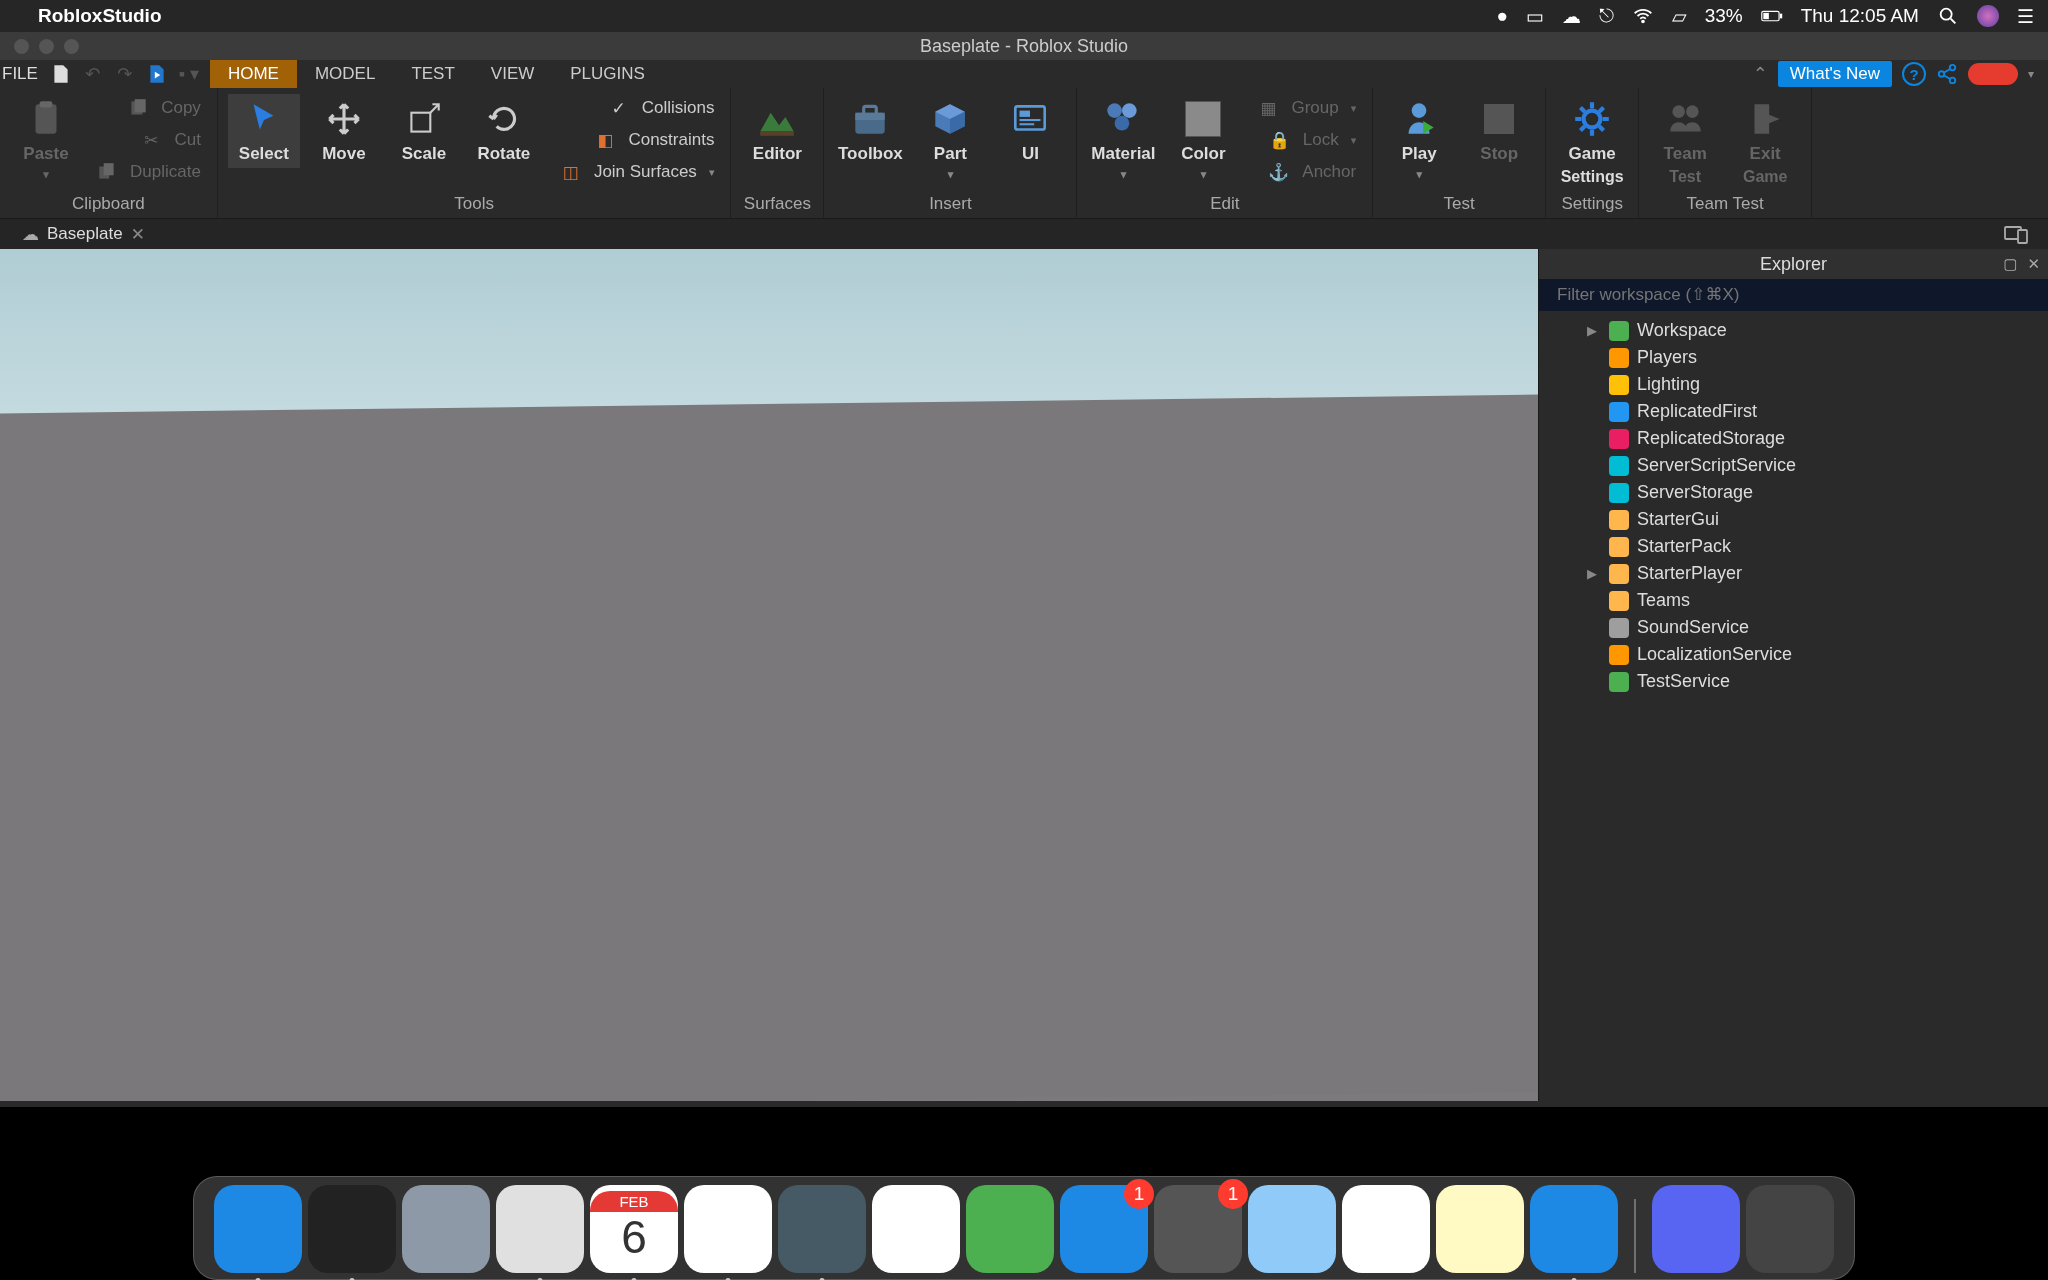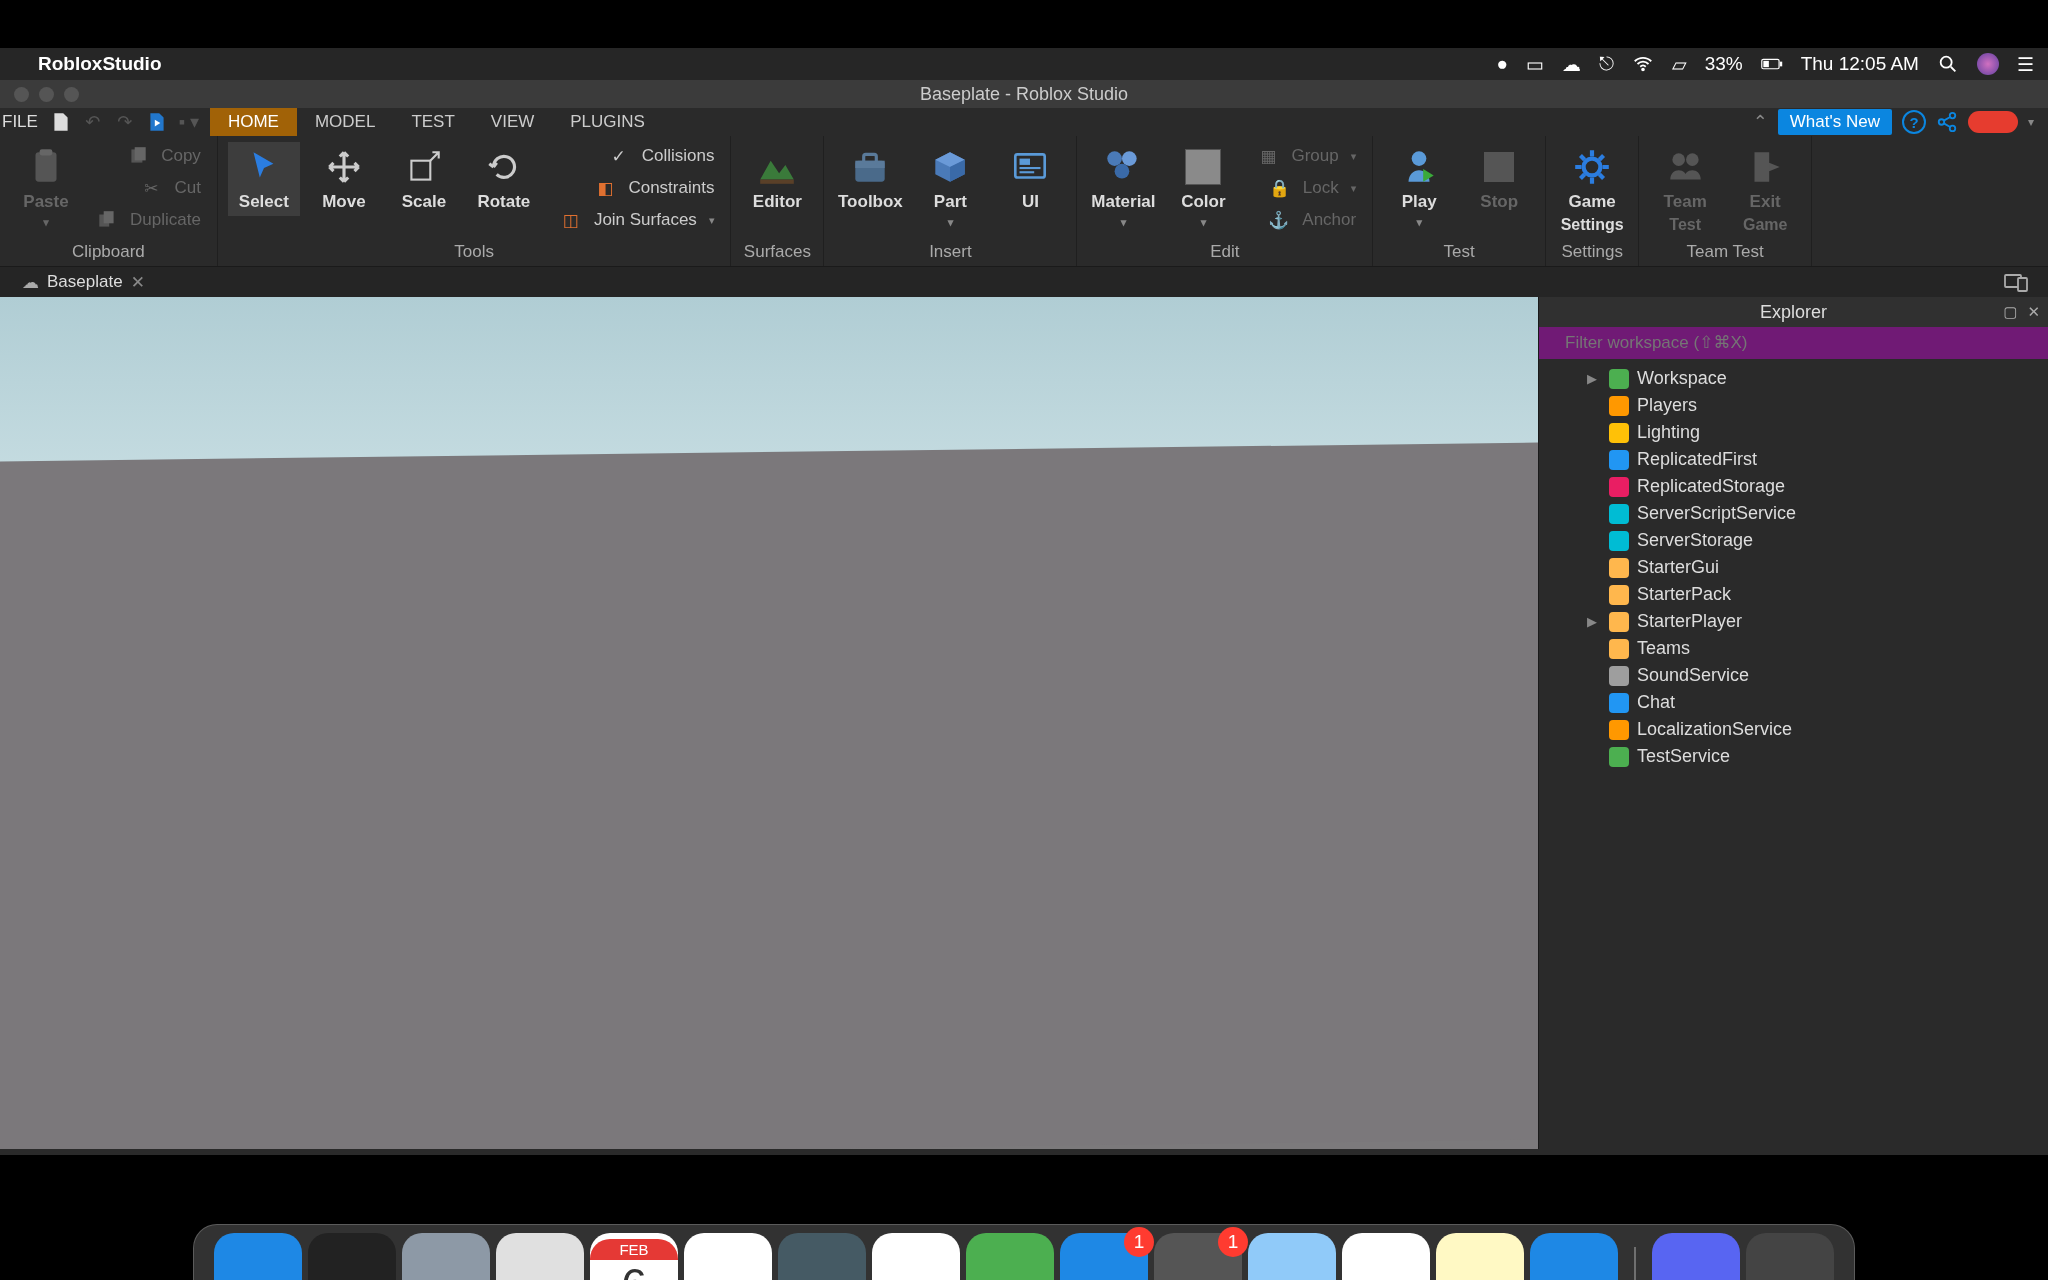--- a/index.html
+++ b/index.html
@@ -1,20 +1,20 @@
 <!DOCTYPE html>
 <html><head>
 <meta charset="utf-8">
 <style>
 * { margin:0; padding:0; box-sizing:border-box; font-family:-apple-system,"Helvetica Neue",Arial,sans-serif; }
 body { width:2048px; height:1280px; background:#000; overflow:hidden; transform:scale(1); transform-origin:top left; color:#ccc; font-size:18px; }
 .scale-wrap { width:2048px; height:1280px; position:relative; }
 
 
-.menubar { height:32px; background:rgba(40,40,40,.95); display:flex; align-items:center; color:#fff; font-size:19px; padding:0 14px; justify-content:space-between;margin-top:48px; }
+.menubar { height:32px; background:rgba(40,40,40,.95); display:flex; align-items:center; color:#fff; font-size:19px; padding:0 14px; justify-content:space-between; }
 .menubar-left,.menubar-right { display:flex; align-items:center; gap:24px; }
 .menubar-right { gap:18px; }
 .apple { font-size:22px; }
 .menubar-right svg { width:22px; height:22px; }
 
 
 .studio { position:absolute; top:32px; left:0; width:2048px; background:#2a2a2a; }
 .win-titlebar { height:28px; background:#3b3b3b; display:flex; align-items:center; position:relative; }
 .traffic { display:flex; gap:10px; padding-left:14px; }
 .traffic span { width:15px; height:15px; border-radius:50%; background:#555; }
@@ -52,21 +52,21 @@
 .doc-tabs-right { margin-left:auto; display:flex; align-items:center; padding-right:10px; }
 
 .work { display:flex; height:852px; }
 .viewport { flex:1; position:relative; overflow:hidden; background:#7c7a7c; }
 .sky { position:absolute; top:0; left:0; right:0; height:170px; background:linear-gradient(#b0cdd4,#c4dbe0); }
 .ground { position:absolute; top:155px; left:-5%; right:-5%; bottom:0; background:#7b787b; transform:rotate(-0.7deg); transform-origin:top center; }
 
 .explorer { width:510px; background:#2a2a2a; border-left:1px solid #1a1a1a; display:flex; flex-direction:column; }
 .explorer-title { height:30px; background:#303030; display:flex; align-items:center; justify-content:center; color:#ddd; font-size:18px; position:relative; }
 .explorer-title .pop,.explorer-title .cls { position:absolute; right:8px; top:6px; display:flex; gap:10px; color:#aaa; font-size:15px; }
-.explorer-filter { height:32px; background:#701a75; padding:4px 26px; }
+.explorer-filter { height:32px; background:#0f172a; padding:4px 18px; }
 .explorer-filter input { width:100%; height:100%; background:transparent; border:none; color:#aaa; font-size:17px; outline:none; }
 .tree { padding:6px 0; overflow:auto; }
 .tree-row { display:flex; align-items:center; gap:8px; padding:3px 10px 3px 24px; color:#ddd; font-size:18px; cursor:pointer; }
 .tree-row .arrow { width:14px; color:#888; font-size:13px; }
 .tree-row.indent { padding-left:48px; }
 .tree-row.indent .arrow { width:14px; }
 .tree-ico { width:20px; height:20px; border-radius:4px; display:flex; align-items:center; justify-content:center; font-size:14px; }
 
 .statusbar { height:6px; background:#2a2a2a; }
 
@@ -522,25 +522,20 @@
               <span class="tree-ico" style="background: rgb(255, 183, 77);"></span>
               <span>Teams</span>
             </div>
             <div class="tree-row indent">
               <span class="arrow"></span>
               <span class="tree-ico" style="background: rgb(158, 158, 158);"></span>
               <span>SoundService</span>
             </div>
             <div class="tree-row indent">
               <span class="arrow"></span>
-              <span class="tree-ico" style="background: rgb(33, 150, 243);"></span>
-              <span>Chat</span>
-            </div>
-            <div class="tree-row indent">
-              <span class="arrow"></span>
               <span class="tree-ico" style="background: rgb(255, 152, 0);"></span>
               <span>LocalizationService</span>
             </div>
             <div class="tree-row indent">
               <span class="arrow"></span>
               <span class="tree-ico" style="background: rgb(76, 175, 80);"></span>
               <span>TestService</span>
             </div>
           </div>
     </div>

